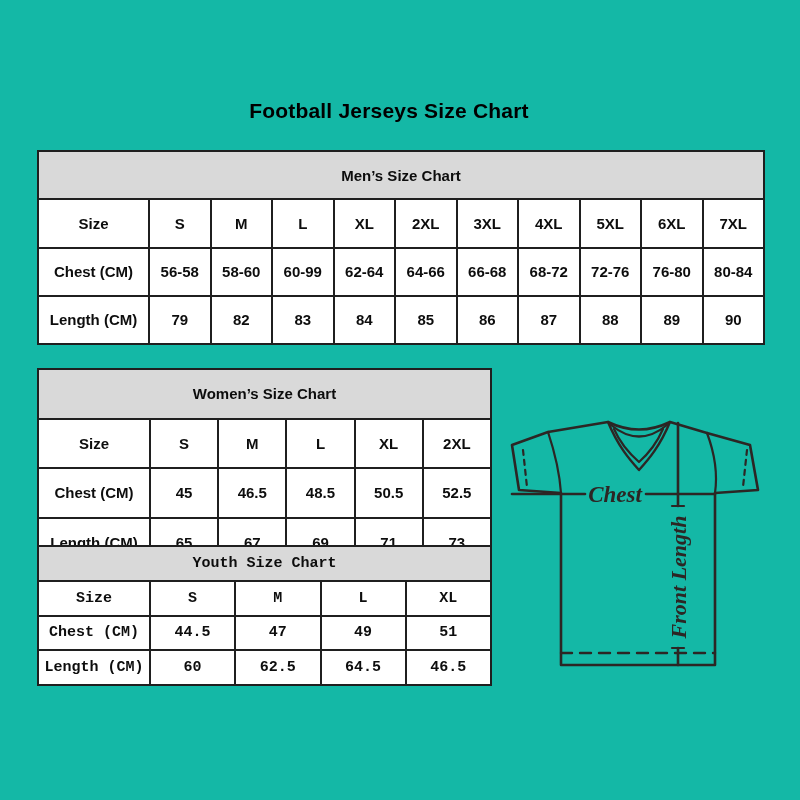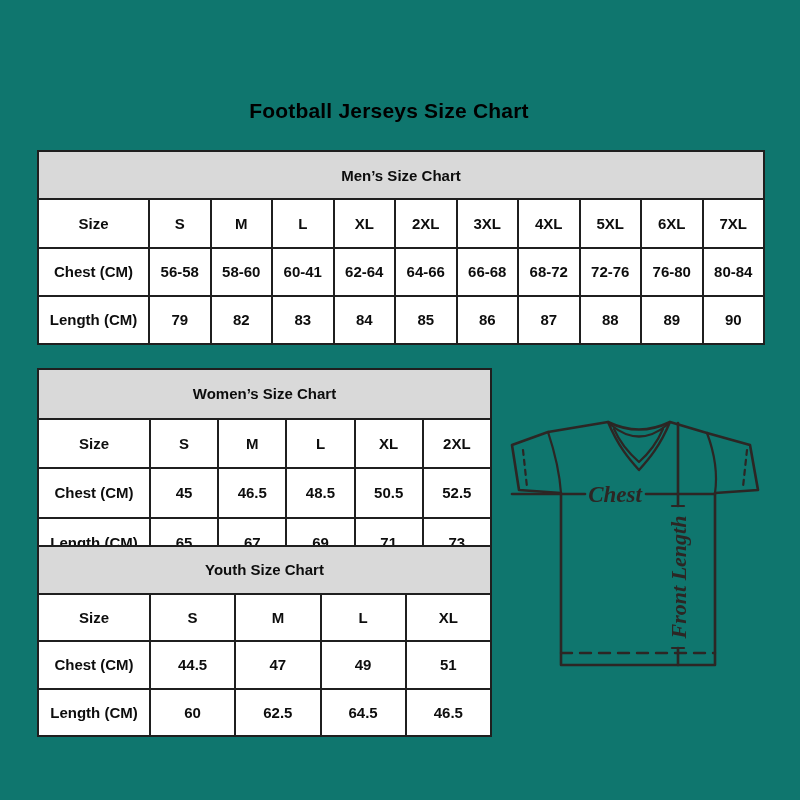--- a/index.html
+++ b/index.html
@@ -1,37 +1,37 @@
 <!DOCTYPE html>
 <html><head>
 <meta charset="utf-8">
 <style>
   html,body{margin:0;padding:0;background:#ffffff;}
   .canvas{
-    position:relative;width:800px;height:800px;background:#0f766e;
+    position:relative;width:800px;height:800px;background:#14b8a6;
     font-family:"Liberation Sans",sans-serif;color:#0d0d0d;overflow:hidden;
   }
   .title{
     position:absolute;top:99px;left:0;width:778px;margin:0;
     text-align:center;font-size:21px;font-weight:bold;color:#000;
     letter-spacing:0.2px;
   }
   table.size-table{
     position:absolute;border-collapse:collapse;table-layout:fixed;
     background:#fff;
   }
   table.size-table td{
     border:2px solid #1f1f1f;text-align:center;vertical-align:middle;
     font-weight:bold;font-size:15px;color:#0d0d0d;padding:0 2px;
     overflow:hidden;white-space:nowrap;
   }
   td.table-title{background:#d9d9d9;font-size:16px;}
   .mens{left:37px;top:150px;width:728px;height:195px;}
   .womens{left:37px;top:368px;width:455px;height:200px;}
-  .youth{left:37px;top:545px;width:455px;height:192px;}
+  .youth{left:37px;top:545px;width:455px;height:141px;font-family:Liberation Mono, monospace;}
   .jersey-wrap{position:absolute;left:500px;top:392px;width:275px;height:290px;}
   .jersey-wrap svg{display:block;width:100%;height:100%;}
   .dim-label{
     font-family:"Liberation Serif",serif;font-style:italic;font-weight:bold;
     fill:#2c2624;
   }
 </style>
 </head>
 <body>
 
@@ -60,21 +60,21 @@
           <td>3XL</td>
           <td>4XL</td>
           <td>5XL</td>
           <td>6XL</td>
           <td>7XL</td>
         </tr>
         <tr>
           <td>Chest (CM)</td>
           <td>56-58</td>
           <td>58-60</td>
-          <td>60-41</td>
+          <td>60-99</td>
           <td>62-64</td>
           <td>64-66</td>
           <td>66-68</td>
           <td>68-72</td>
           <td>72-76</td>
           <td>76-80</td>
           <td>80-84</td>
         </tr>
         <tr>
           <td>Length (CM)</td>

